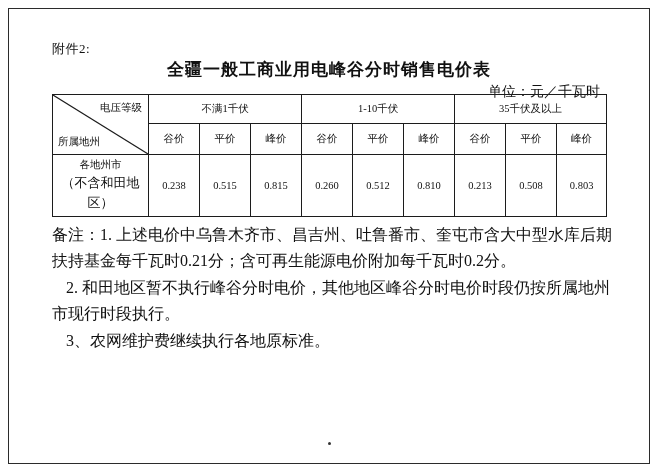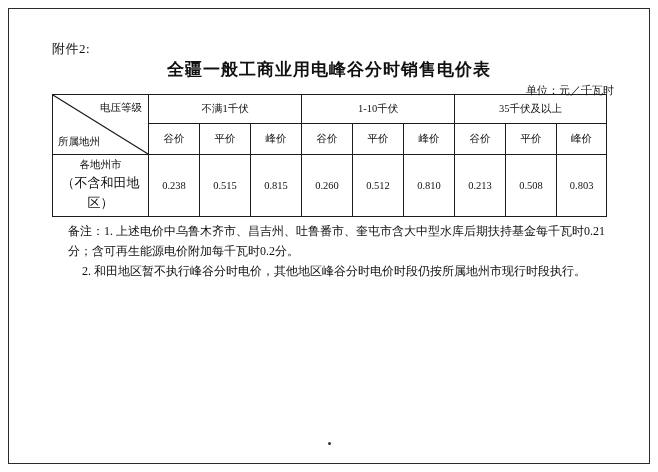--- a/index.html
+++ b/index.html
@@ -42,23 +42,23 @@
     left: 0;
     top: 58px;
     width: 658px;
     text-align: center;
     font-size: 17px;
     font-weight: bold;
     letter-spacing: 1px;
   }
   .unit-note {
     position: absolute;
-    right: 44px;
+    right: 58px;
     top: 83px;
-    font-size: 11px;
+    font-size: 14px;
   }
 
   
   table.price-table {
     position: absolute;
     left: 52px;
     top: 94px;
     width: 554px;
     border-collapse: collapse;
     table-layout: fixed;
@@ -115,23 +115,22 @@
     height: 56px;
     font-size: 10.5px;
   }
 
   
   .notes {
     position: absolute;
     left: 52px;
     top: 222px;
     width: 560px;
-    font-size: 12px;
+    font-size: 16px;
     line-height: 1.65;
-    margin-left: 16px;
   }
   .notes .line1 {
     text-indent: 0;
   }
   .notes .line-indent {
     text-indent: 14px;
   }
   .footer-dot {
     position: absolute;
     left: 50%;
@@ -207,17 +206,18 @@
         <td class="val-cell">0.213</td>
         <td class="val-cell">0.508</td>
         <td class="val-cell">0.803</td>
       </tr>
     </tbody>
   </table>
 
   <div class="notes">
     <div class="line1"><span>备注：</span><span>1. 上述电价中乌鲁木齐市、昌吉州、吐鲁番市、奎屯市含大中型水库后期扶持基金每千瓦时0.21分；含可再生能源电价附加每千瓦时0.2分。</span></div>
     <div class="line-indent">2. 和田地区暂不执行峰谷分时电价，其他地区峰谷分时电价时段仍按所属地州市现行时段执行。</div>
+    <div class="line-indent">3、农网维护费继续执行各地原标准。</div>
   </div>
 
   <div class="footer-dot"></div>
 
 </div>
 
 </body></html>

